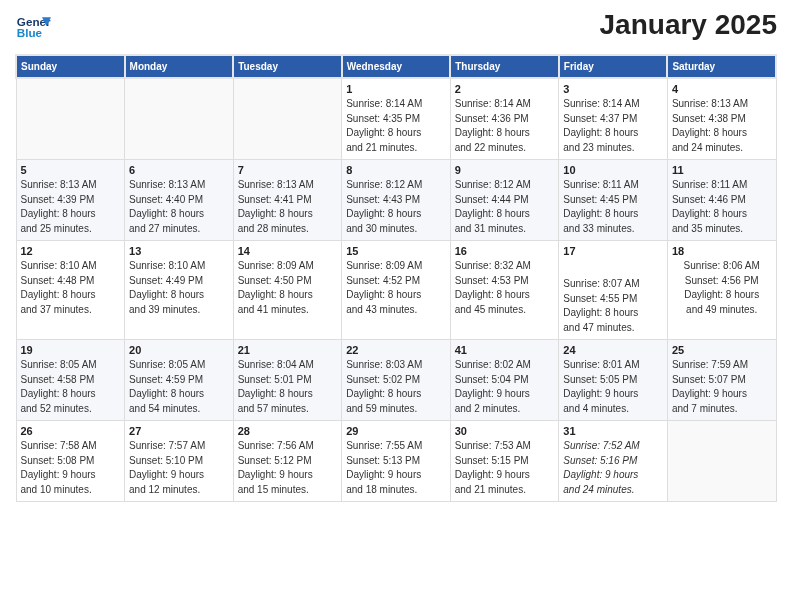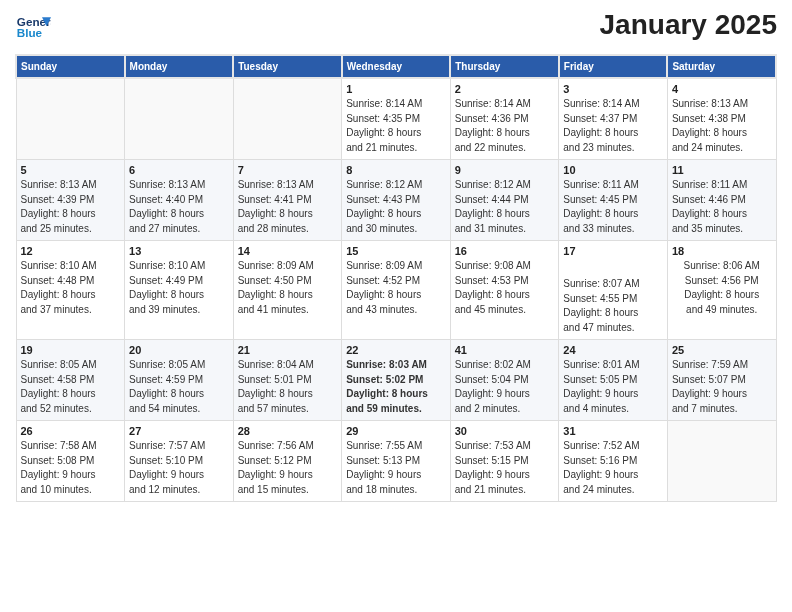--- a/index.html
+++ b/index.html
@@ -230,21 +230,21 @@
           </td>
           <td>
             <span class="day-num">15</span>
             <div class="day-info" style="white-space: pre-line;">Sunrise: 8:09 AM
 Sunset: 4:52 PM
 Daylight: 8 hours
 and 43 minutes.</div>
           </td>
           <td>
             <span class="day-num">16</span>
-            <div class="day-info" style="white-space: pre-line;">Sunrise: 9:08 AM
+            <div class="day-info" style="white-space: pre-line;">Sunrise: 8:32 AM
 Sunset: 4:53 PM
 Daylight: 8 hours
 and 45 minutes.</div>
           </td>
           <td>
             <span class="day-num">17</span>
             <div class="day-info" style="white-space: pre-line; margin-top: 20px;">Sunrise: 8:07 AM
 Sunset: 4:55 PM
 Daylight: 8 hours
 and 47 minutes.</div>
@@ -274,21 +274,21 @@
           </td>
           <td>
             <span class="day-num">21</span>
             <div class="day-info" style="white-space: pre-line;">Sunrise: 8:04 AM
 Sunset: 5:01 PM
 Daylight: 8 hours
 and 57 minutes.</div>
           </td>
           <td>
             <span class="day-num">22</span>
-            <div class="day-info" style="white-space: pre-line; font-weight: bold;">Sunrise: 8:03 AM
+            <div class="day-info" style="white-space: pre-line;">Sunrise: 8:03 AM
 Sunset: 5:02 PM
 Daylight: 8 hours
 and 59 minutes.</div>
           </td>
           <td>
             <span class="day-num">41</span>
             <div class="day-info" style="white-space: pre-line;">Sunrise: 8:02 AM
 Sunset: 5:04 PM
 Daylight: 9 hours
 and 2 minutes.</div>
@@ -339,21 +339,21 @@
           </td>
           <td>
             <span class="day-num">30</span>
             <div class="day-info" style="white-space: pre-line;">Sunrise: 7:53 AM
 Sunset: 5:15 PM
 Daylight: 9 hours
 and 21 minutes.</div>
           </td>
           <td>
             <span class="day-num">31</span>
-            <div class="day-info" style="white-space: pre-line;">Sunrise: 7:52 AM
+            <div class="day-info" style="white-space: pre-line; font-style: italic;">Sunrise: 7:52 AM
 Sunset: 5:16 PM
 Daylight: 9 hours
 and 24 minutes.</div>
           </td>
           <td class="empty-cell"></td>
         </tr>
       </tbody>
   </table>
 </div>
 

